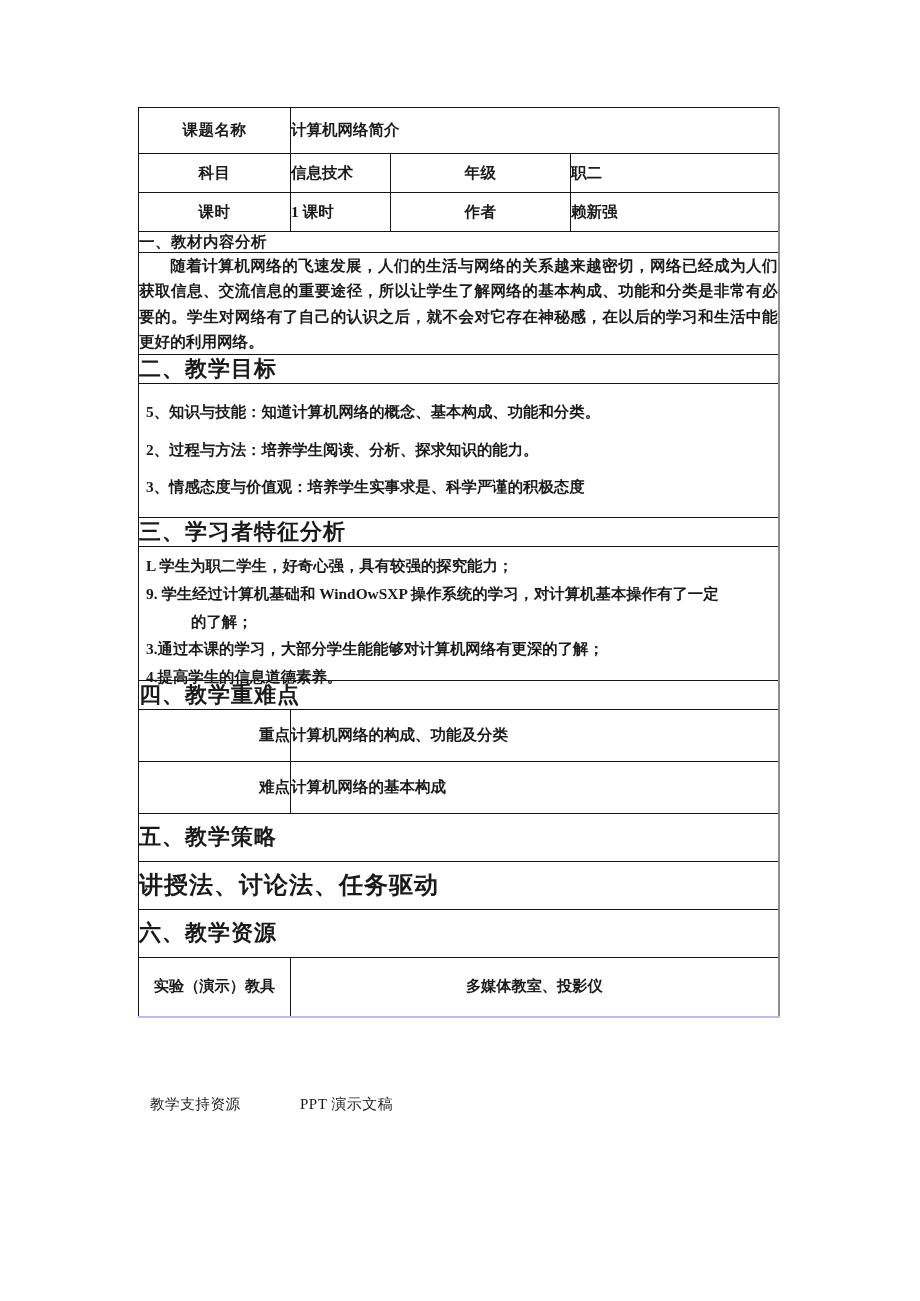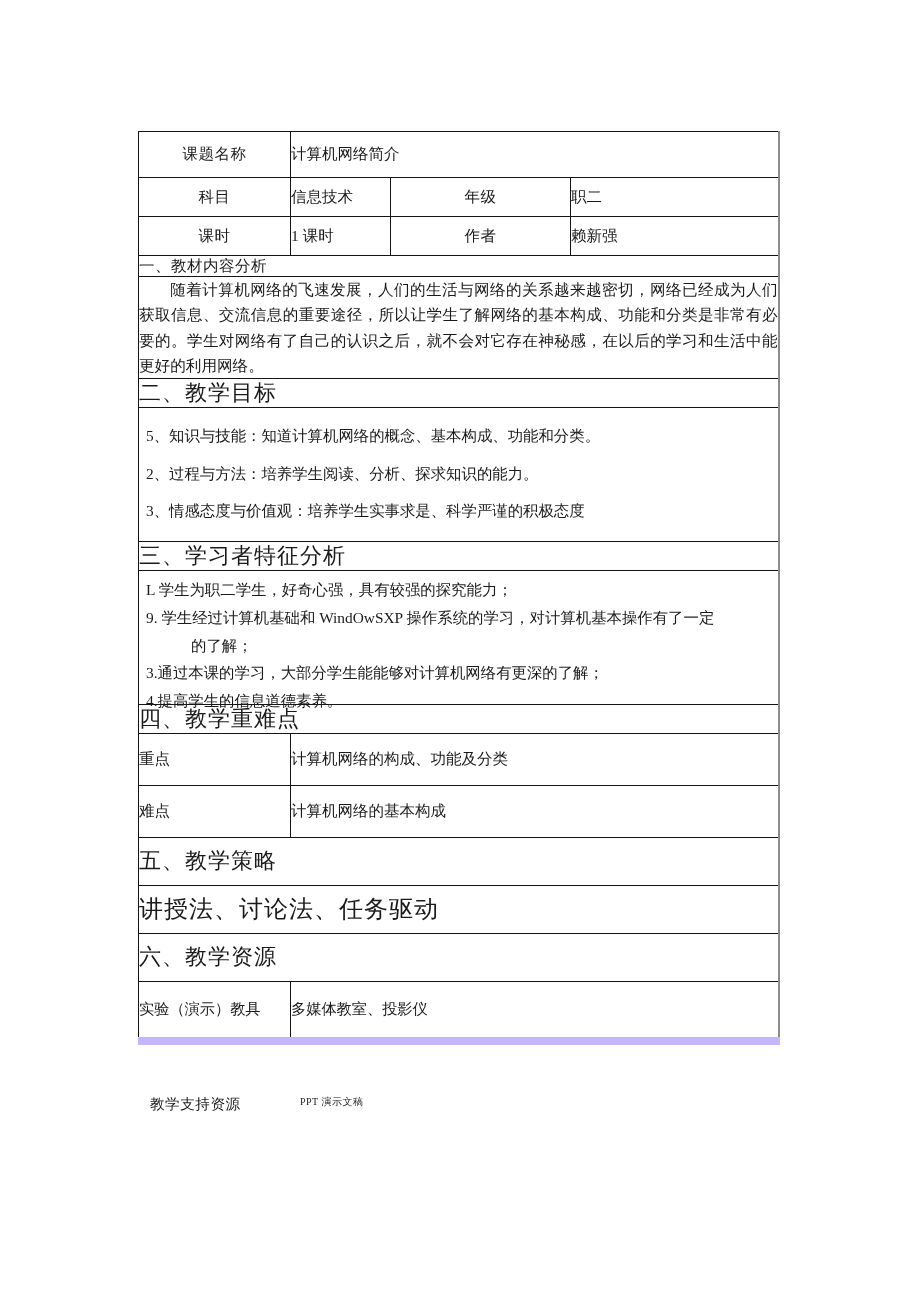--- a/index.html
+++ b/index.html
@@ -21,40 +21,42 @@
     left: 0;
     top: 0;
     width: 920px;
     height: 1301px;
   }
 
   
   .plan-table {
     position: absolute;
     left: 138px;
-    top: 131px;
+    top: 107px;
     width: 640px;
     border-collapse: collapse;
     table-layout: fixed;
+    font-weight: bold;
   }
   .plan-table td {
     border: 1px solid #141414;
     padding: 0;
     vertical-align: middle;
     color: #1a1a1a;
   }
   
   .plan-table {
     box-shadow: 0 0 0 0 transparent;
   }
   .plan-table tr td:last-child {
     border-right: 2px solid #8c8c8c;
   }
   .plan-table tr:last-child td {
-    border-bottom: 8px solid #c4b5fd;
+    border-bottom: 2px solid #c4b5fd;
+    text-align: center;
   }
 
   .cell-pad {
     padding: 4px 6px 4px 7px;
   }
 
   
   .lbl {
     text-align: center;
     font-size: 15.5px;
@@ -133,21 +135,21 @@
   .r-resource { height: 60px; }
 
   .big-text {
     font-size: 24px;
     letter-spacing: 1px;
     padding: 7px 6px 9px 7px;
     white-space: nowrap;
   }
 
   .kp-label {
-    text-align: left;
+    text-align: right;
     font-size: 15.5px;
   }
   .kp-value {
     font-size: 15.5px;
     padding-left: 7px;
   }
 
   .res-label {
     font-size: 15.2px;
     padding-left: 5px;
@@ -173,21 +175,21 @@
     top: 0;
     font-size: 14.6px;
     letter-spacing: 0.5px;
     color: #1a1a1a;
     white-space: nowrap;
   }
   .tail-value {
     position: absolute;
     left: 162px;
     top: 0;
-    font-size: 10px;
+    font-size: 15px;
     letter-spacing: 0.5px;
     color: #1a1a1a;
     white-space: nowrap;
   }
 </style>
 </head>
 <body>
 
 <div class="page">
 

